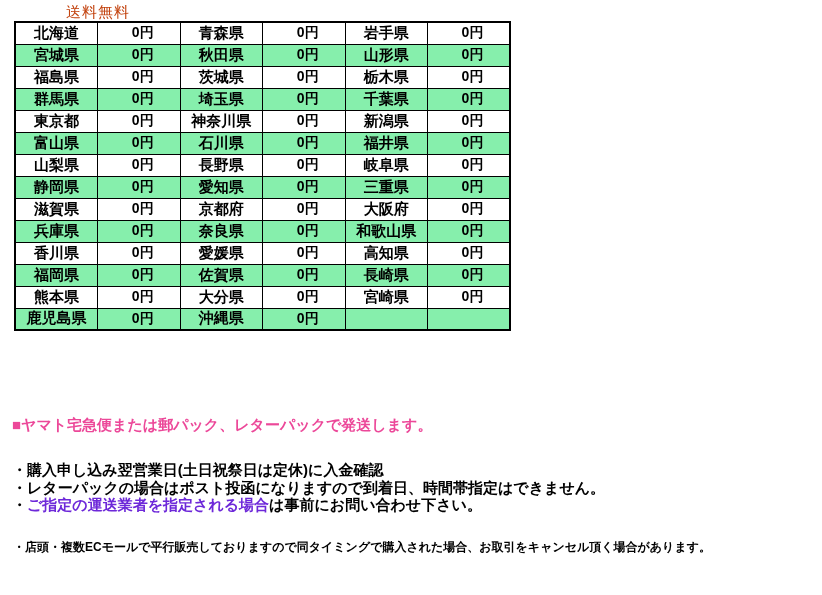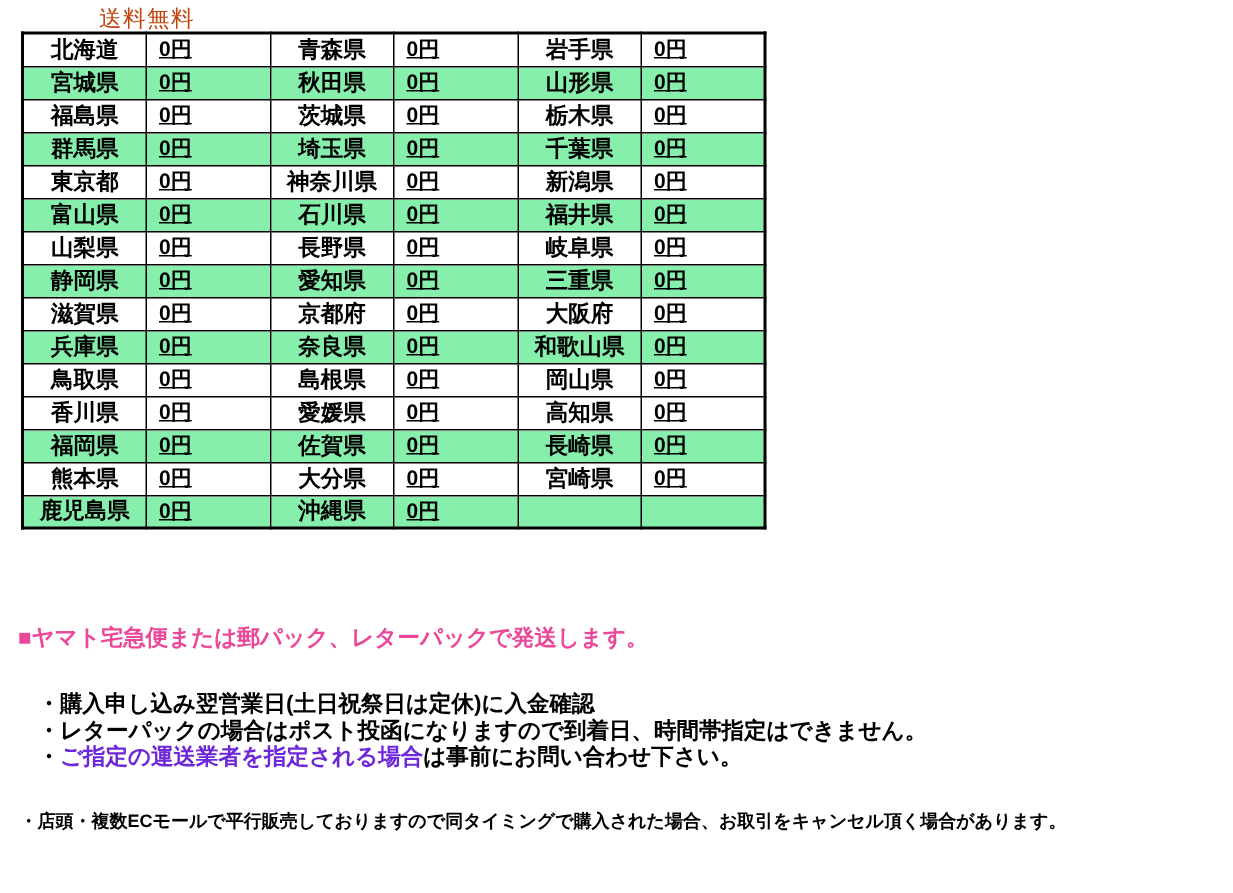--- a/index.html
+++ b/index.html
@@ -29,41 +29,40 @@
   table.fees td {
     border: 1px solid #000000;
     height: 22px;
     font-weight: bold;
     font-size: 15px;
     color: #000000;
     overflow: hidden;
     white-space: nowrap;
   }
   table.fees td.pref { text-align: center; }
-  table.fees td.fee  { text-align: left; padding-left: 8px; font-size: 14px; text-decoration: underline; }
+  table.fees td.fee  { text-align: center; padding-left: 8px; font-size: 14px; }
   table.fees tr.gray td { background: #86efac; }
   table.fees tr.white td { background: #ffffff; }
 
   .ship-heading {
     position: absolute;
     left: 12px; top: 416px;
     font-size: 15px;
     font-weight: bold;
     color: #ec4899;
     white-space: nowrap;
   }
   .notice-block {
     position: absolute;
     left: 12px; top: 461px;
     font-size: 15px;
     font-weight: bold;
     color: #000000;
     line-height: 17.5px;
     white-space: nowrap;
-    margin-left: 13px;
   }
   .notice-line { white-space: nowrap; }
   .notice-red { color: #6d28d9; }
   .footnote {
     position: absolute;
     left: 13px; top: 539px;
     font-size: 12px;
     font-weight: bold;
     color: #000000;
     white-space: nowrap;
@@ -148,28 +147,20 @@
         <td class="fee">0円</td>
         <td class="pref">大阪府</td>
         <td class="fee">0円</td>
       </tr>
       <tr class="gray">
         <td class="pref">兵庫県</td>
         <td class="fee">0円</td>
         <td class="pref">奈良県</td>
         <td class="fee">0円</td>
         <td class="pref">和歌山県</td>
-        <td class="fee">0円</td>
-      </tr>
-      <tr class="white">
-        <td class="pref">鳥取県</td>
-        <td class="fee">0円</td>
-        <td class="pref">島根県</td>
-        <td class="fee">0円</td>
-        <td class="pref">岡山県</td>
         <td class="fee">0円</td>
       </tr>
       <tr class="white">
         <td class="pref">香川県</td>
         <td class="fee">0円</td>
         <td class="pref">愛媛県</td>
         <td class="fee">0円</td>
         <td class="pref">高知県</td>
         <td class="fee">0円</td>
       </tr>

